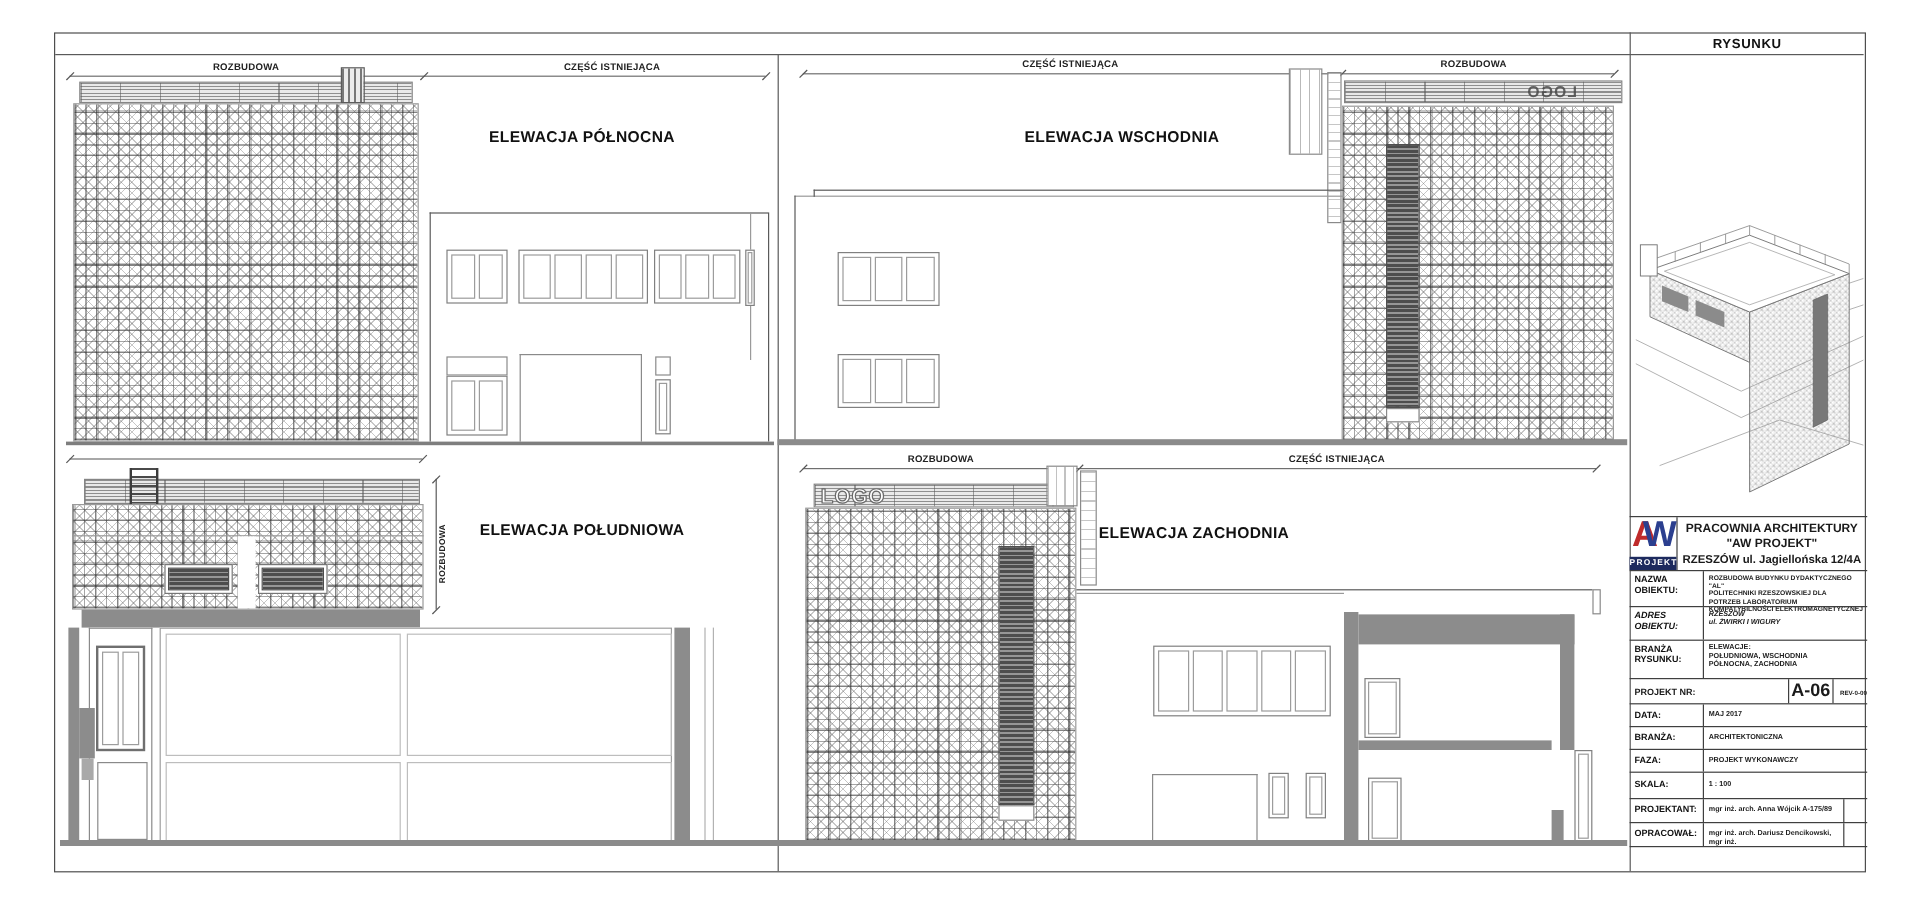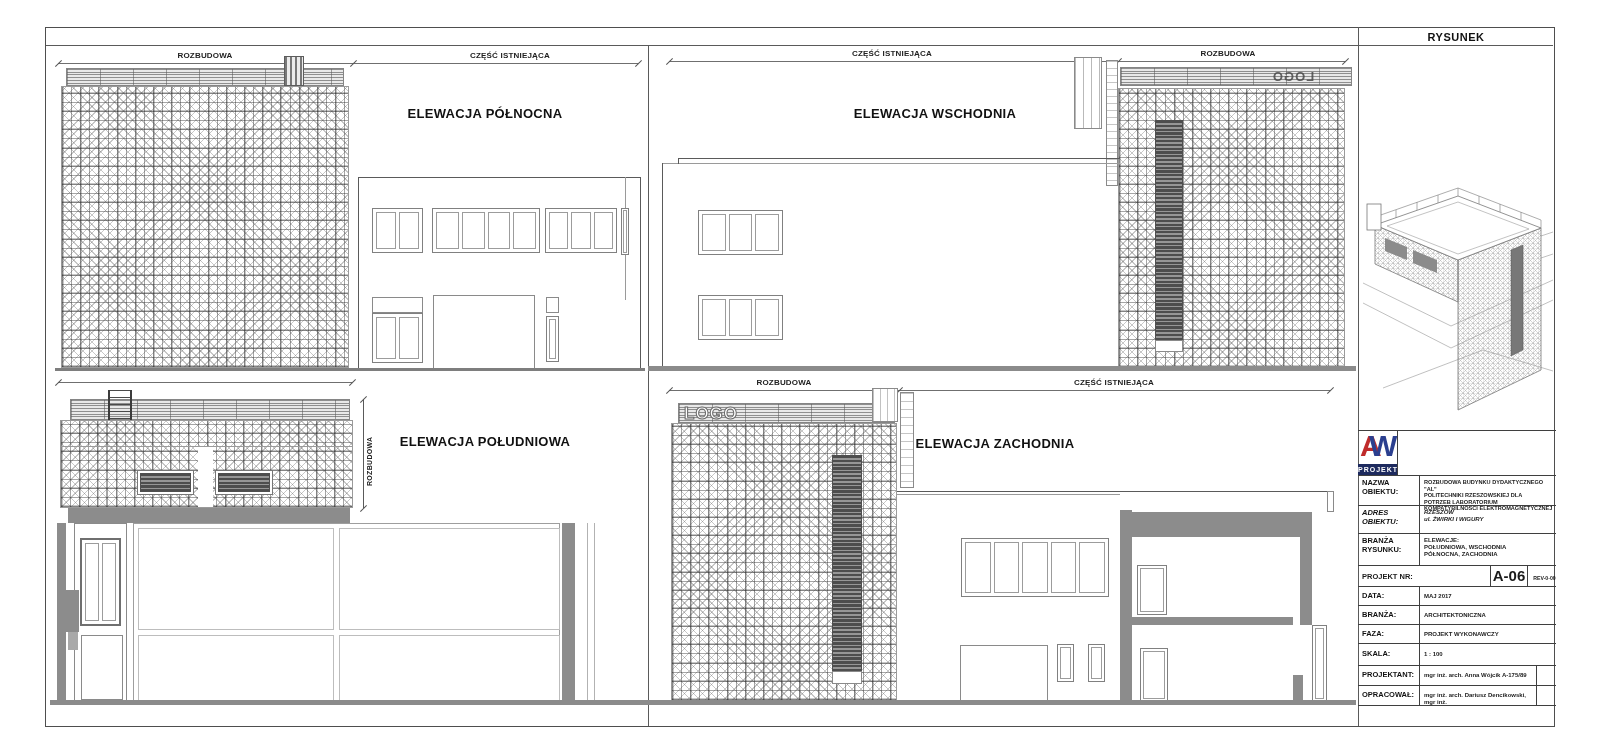--- a/index.html
+++ b/index.html
@@ -62,21 +62,21 @@
 </style>
 </head>
 <body>
 
 <div class="page">
 
   <div class="abs frame" style="left:45px;top:27px;width:1508px;height:698px;"></div>
   <div class="hl" style="left:46px;top:45px;width:1507px;"></div>
   <div class="vl" style="left:648px;top:45px;height:681px;"></div>
   <div class="vl" style="left:1358px;top:27px;height:699px;"></div>
-  <div class="sheet-header" style="left:1358px;top:31px;width:196px;">RYSUNEK</div>
+  <div class="sheet-header" style="left:1358px;top:31px;width:196px;">RYSUNKU</div>
 
   <div class="dim" style="left:58px;top:63px;width:580px;"></div>
   <div class="tick" style="left:54px;top:63px;"></div>
   <div class="tick" style="left:349px;top:63px;"></div>
   <div class="tick" style="left:634px;top:63px;"></div>
   <div class="dimlabel" style="left:205px;top:51px;">ROZBUDOWA</div>
   <div class="dimlabel" style="left:510px;top:51px;">CZĘŚĆ ISTNIEJĄCA</div>
   <div class="elevtitle" style="left:485px;top:106px;">ELEWACJA PÓŁNOCNA</div>
 
   <div class="louver" style="left:66px;top:68px;width:278px;height:18px;"></div>
@@ -266,20 +266,25 @@
     <path d="M12 129 L95 100 L178 132 M12 129v8 M33 122v8 M54 114v8 M75 107v8 M95 100v8 M116 108v8 M137 116v8 M158 124v8 M178 132v8" stroke="#8a8a8a" stroke-width="0.7" fill="none"></path>
     <rect x="4" y="116" width="14" height="26" fill="#fff" stroke="#777" stroke-width="0.8"></rect>
   </svg>
 
   <div class="tbrow" style="top:430px;height:45px;">
     <div class="abs" style="left:0;top:0;width:40px;height:44px;border-right:1px solid #3f3f3f;box-sizing:border-box;">
       <span class="abs" style="left:2px;top:-2px;font-size:30px;font-weight:bold;color:#bf2b2b;">A</span>
       <span class="abs" style="left:11px;top:-2px;font-size:30px;font-weight:bold;color:#2b3f8f;">W</span>
       <span class="abs" style="left:0;bottom:0;width:39px;height:11px;background:#1d2a5e;color:#fff;font-size:7px;font-weight:bold;text-align:center;letter-spacing:1px;line-height:11px;">PROJEKT</span>
     </div>
+    <div class="abs" style="left:40px;top:3px;width:157px;text-align:center;font-weight:bold;">
+      <div style="font-size:10px;line-height:13px;">PRACOWNIA ARCHITEKTURY</div>
+      <div style="font-size:10px;line-height:13px;">"AW PROJEKT"</div>
+      <div style="font-size:9.5px;line-height:13px;">RZESZÓW ul. Jagiellońska 12/4A</div>
+    </div>
   </div>
 
   <div class="tbrow" style="top:475px;height:30px;">
     <div class="tblabel">
       <span>NAZWA</span><br>
       <span>OBIEKTU:</span>
     </div>
     <div class="tbvalue" style="font-size:5.6px;line-height:6.6px;">
       <div>ROZBUDOWA BUDYNKU DYDAKTYCZNEGO "AL"</div>
       <div>POLITECHNIKI RZESZOWSKIEJ DLA</div>

